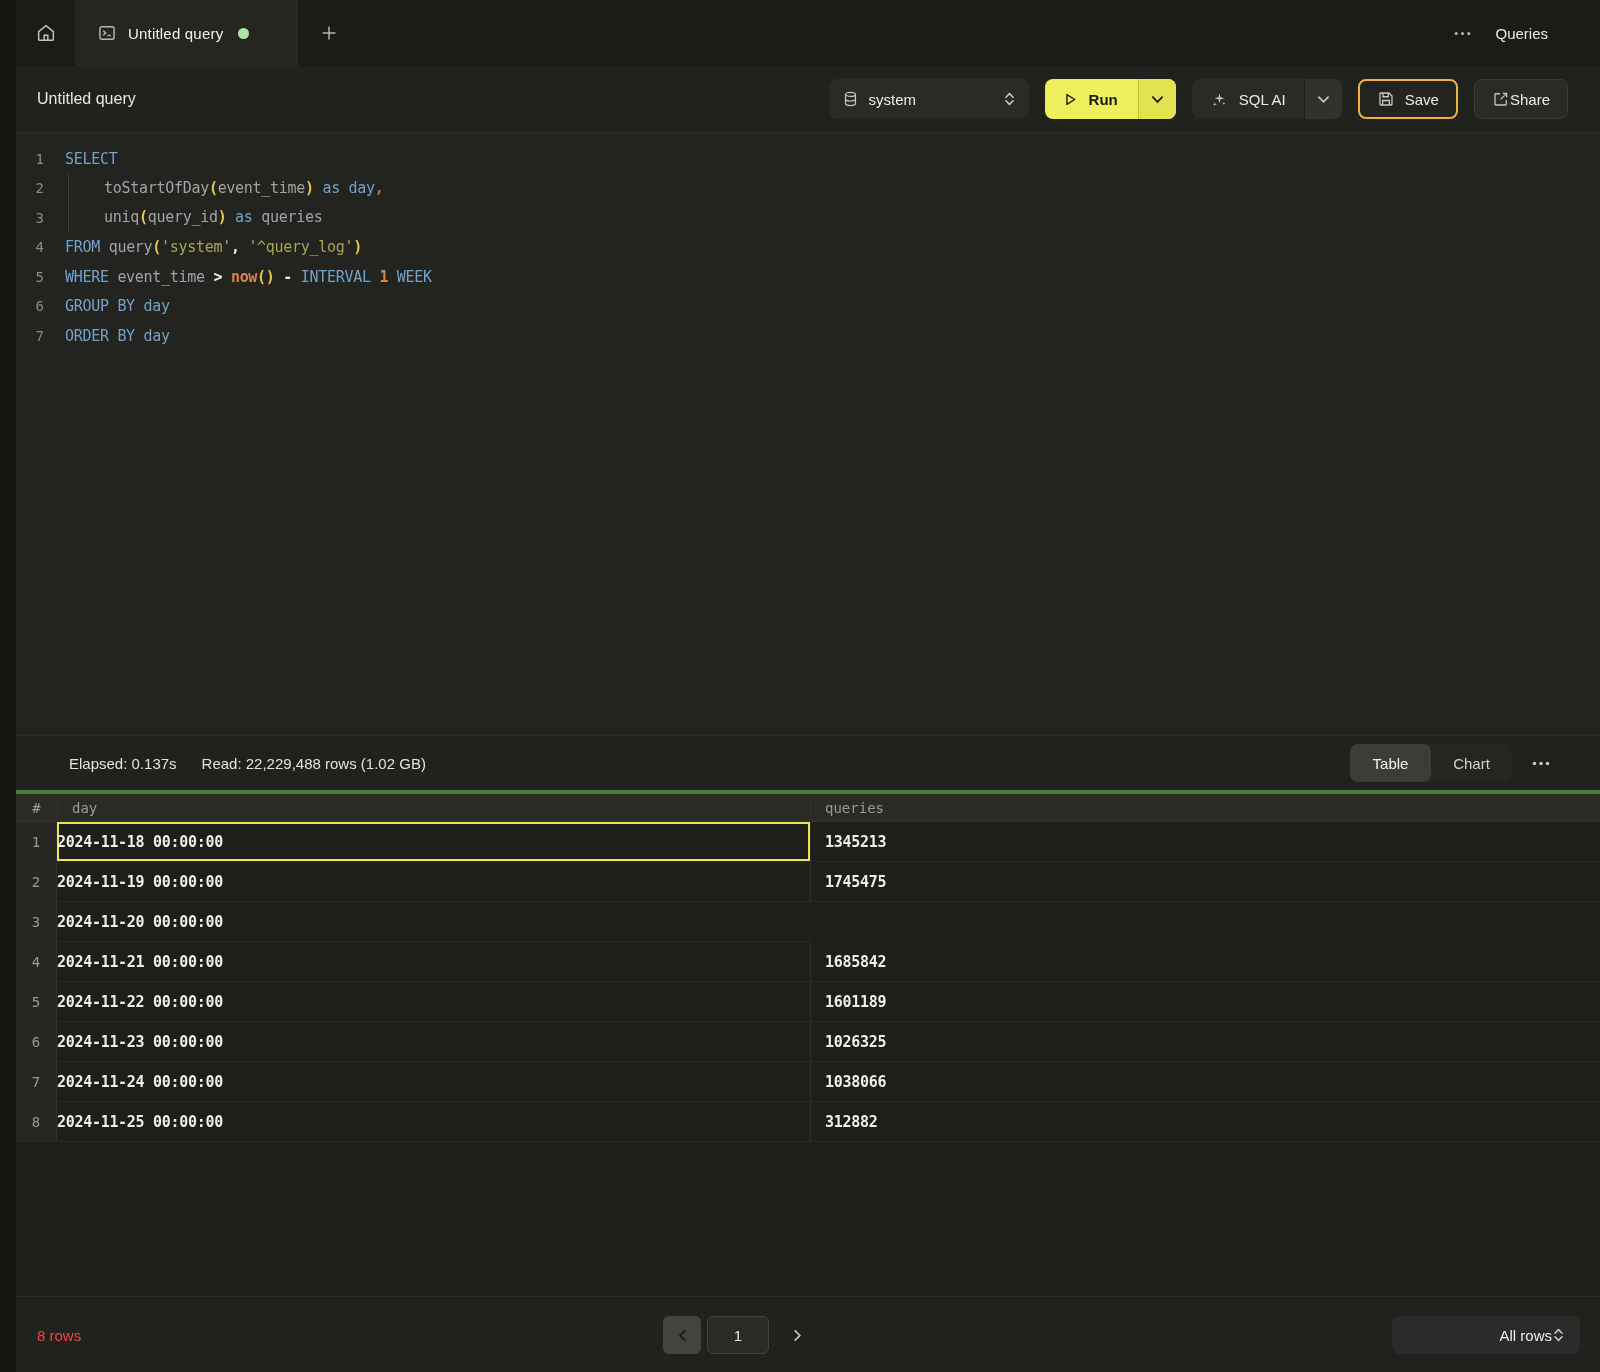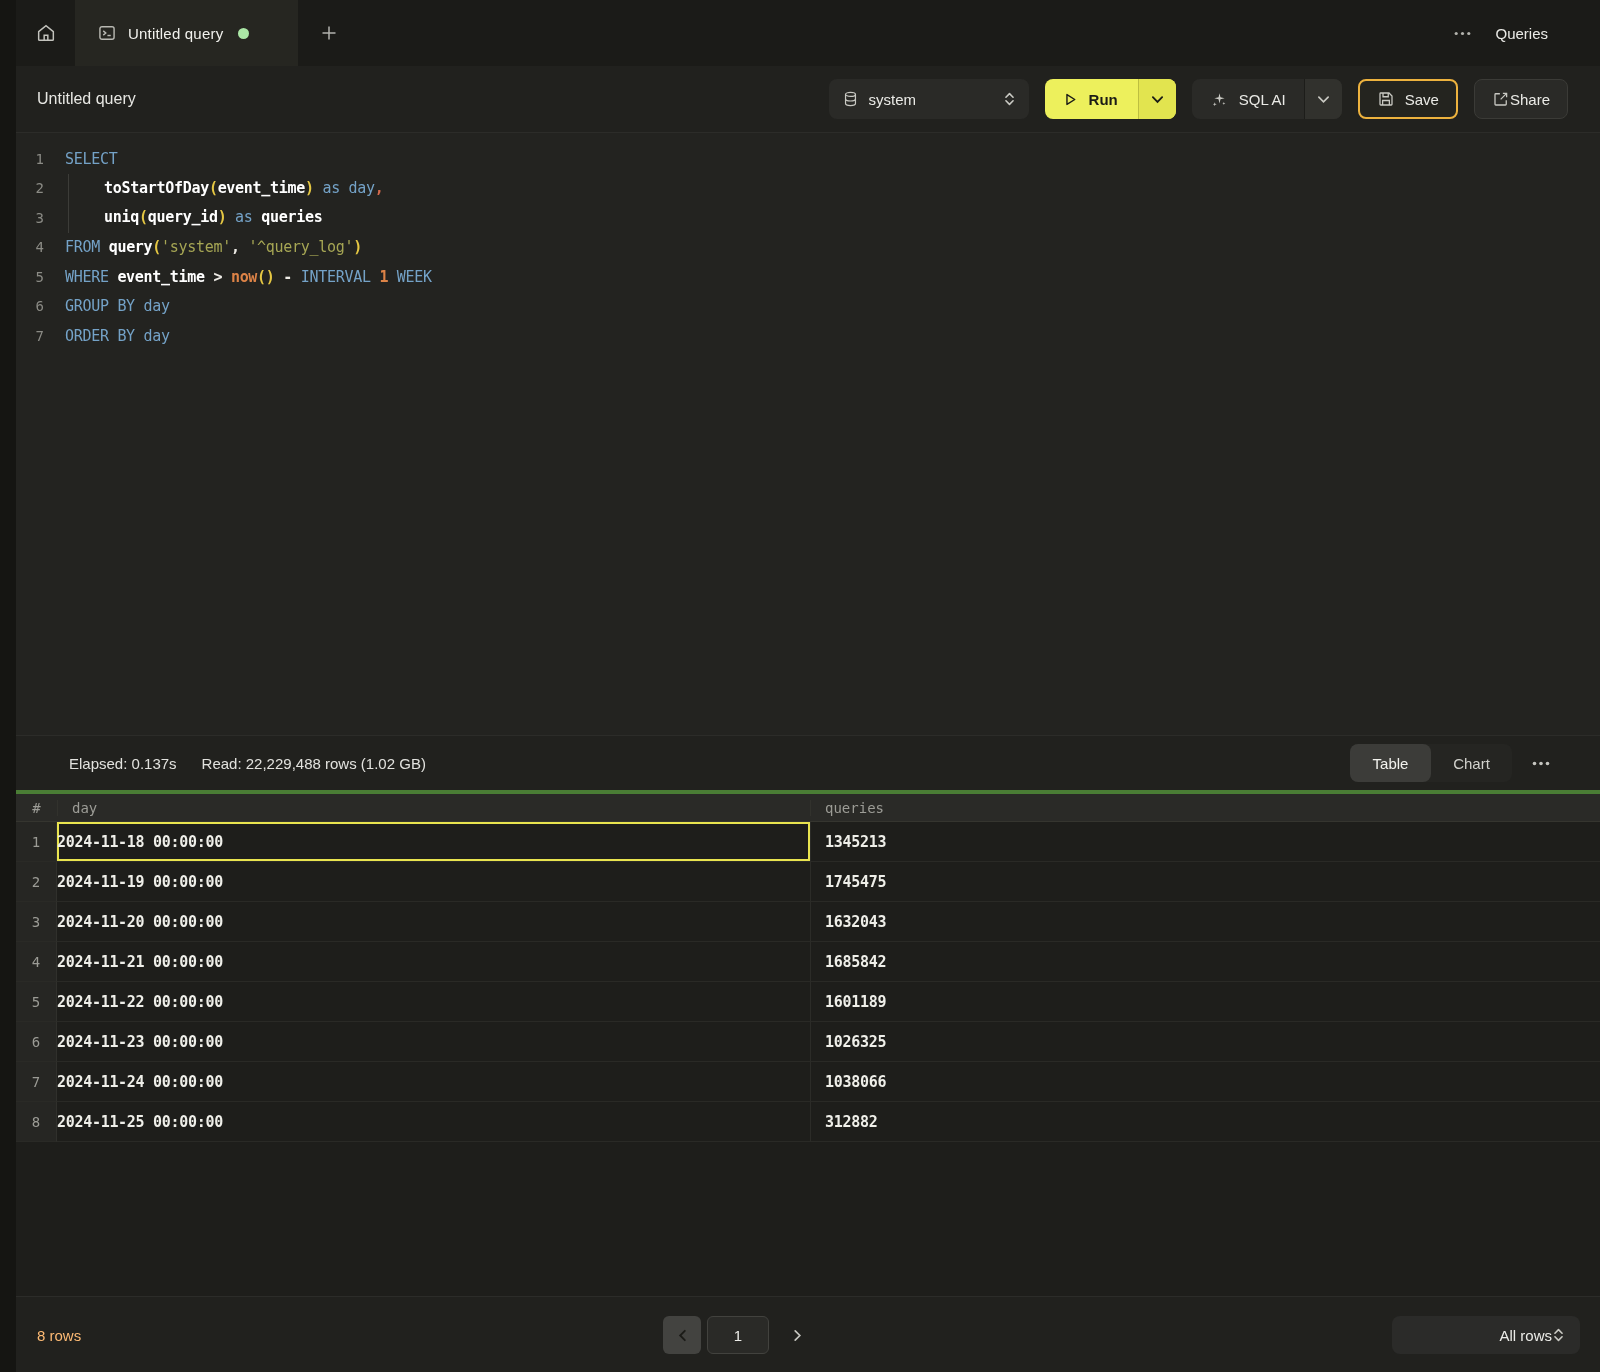--- a/index.html
+++ b/index.html
@@ -45,21 +45,21 @@
   .share-btn { padding:12px 17px; border:1px solid #3b3b37; }
   .muted-ico { color:#c9c9c3; }
 
   
   .editor { position:absolute; left:0; top:133px; right:0; height:602px; background:#232320; padding-top:11px;
     font-family:"DejaVu Sans Mono", monospace; font-size:15px; }
   .code-line { display:flex; height:29.5px; align-items:center; }
   .ln { flex:0 0 44px; text-align:right; color:#8b8b85; font-size:14px; }
   .lc { padding-left:21px; white-space:pre; letter-spacing:-0.3px; }
   .tok-kw  { color:#74a2c7; }
-  .tok-fn, .tok-id { color:#ffffff; font-weight:700; }
+  .tok-fn, .tok-id { color:#a3a3a3; font-weight:400; }
   .tok-paren { color:#e5c743; font-weight:700; }
   .tok-str { color:#a6a654; }
   .tok-num { color:#dd8347; font-weight:700; }
   .tok-op  { color:#eeece6; font-weight:700; }
   .tok-red { color:#d3694c; font-weight:700; }
   .tok-ind { display:inline-block; width:4ch; border-left:1px solid #3c3c38; margin-left:3px; height:29.5px; vertical-align:middle; }
 
   
   .rtoolbar { position:absolute; left:0; top:735px; right:0; height:55px; background:#21211e; border-top:1px solid #2c2c29;
     display:flex; align-items:center; padding-left:29px; }
@@ -86,21 +86,21 @@
   .tbody { position:absolute; left:0; top:822px; right:0; height:474px; background:#1e1e1b; }
   .trow { display:flex; height:40px; font-family:"DejaVu Sans Mono", monospace; font-size:15px; }
   .tc { display:flex; align-items:center; border-bottom:1px solid #2a2a26; }
   .tc.num { flex:0 0 57px; padding-left:16px; justify-content:center; background:#262623; color:#9c9c96; font-size:14px; border-right:1px solid #30302c; }
   .tc.day { flex:0 0 753px; color:#efefe9; font-weight:700; letter-spacing:-0.3px; }
   .tc.day.selected { box-shadow:inset 0 0 0 2px #e9e44f; }
   .tc.queries { flex:1; padding-left:14px; color:#efefe9; font-weight:700; border-left:1px solid #2c2c28; letter-spacing:-0.3px; }
 
   
   .pfooter { position:absolute; left:0; top:1296px; right:0; height:76px; background:#21211e; border-top:1px solid #2c2c29; }
-  .rows-count { position:absolute; left:37px; top:0; height:76px; display:flex; align-items:center; font-size:15px; color:#fdba74; }
+  .rows-count { position:absolute; left:37px; top:0; height:76px; display:flex; align-items:center; font-size:15px; color:#ef4444; }
   .pager { position:absolute; left:663px; top:19px; height:38px; display:flex; align-items:center; }
   .pg-prev { width:38px; height:38px; border-radius:6px; background:#434340; color:#1b1b17; display:flex; align-items:center; justify-content:center; cursor:pointer; }
   .pg-page { width:62px; height:38px; margin-left:6px; border-radius:6px; background:#2a2a27; border:1px solid #42423e; color:#ecece8;
     display:flex; align-items:center; justify-content:center; font-size:15px; cursor:pointer; }
   .pg-next { margin-left:18px; color:#c6c6c0; display:flex; align-items:center; cursor:pointer; padding:6px; }
   .pagesize { position:absolute; right:20px; top:19px; width:188px; height:38px; background:#2b2b29; border-radius:8px;
     display:flex; align-items:center; justify-content:flex-end; padding:0 15px; font-size:15px; color:#ecece8; cursor:pointer; }
 </style>
 </head>
 <body>
@@ -296,21 +296,20 @@
       <div class="tc queries">1345213</div>
     </div>
     <div class="trow">
       <div class="tc num">2</div>
       <div class="tc day">2024-11-19 00:00:00</div>
       <div class="tc queries">1745475</div>
     </div>
     <div class="trow">
       <div class="tc num">3</div>
       <div class="tc day">2024-11-20 00:00:00</div>
-      <div class="tc queries">1632043</div>
     </div>
     <div class="trow">
       <div class="tc num">4</div>
       <div class="tc day">2024-11-21 00:00:00</div>
       <div class="tc queries">1685842</div>
     </div>
     <div class="trow">
       <div class="tc num">5</div>
       <div class="tc day">2024-11-22 00:00:00</div>
       <div class="tc queries">1601189</div>

